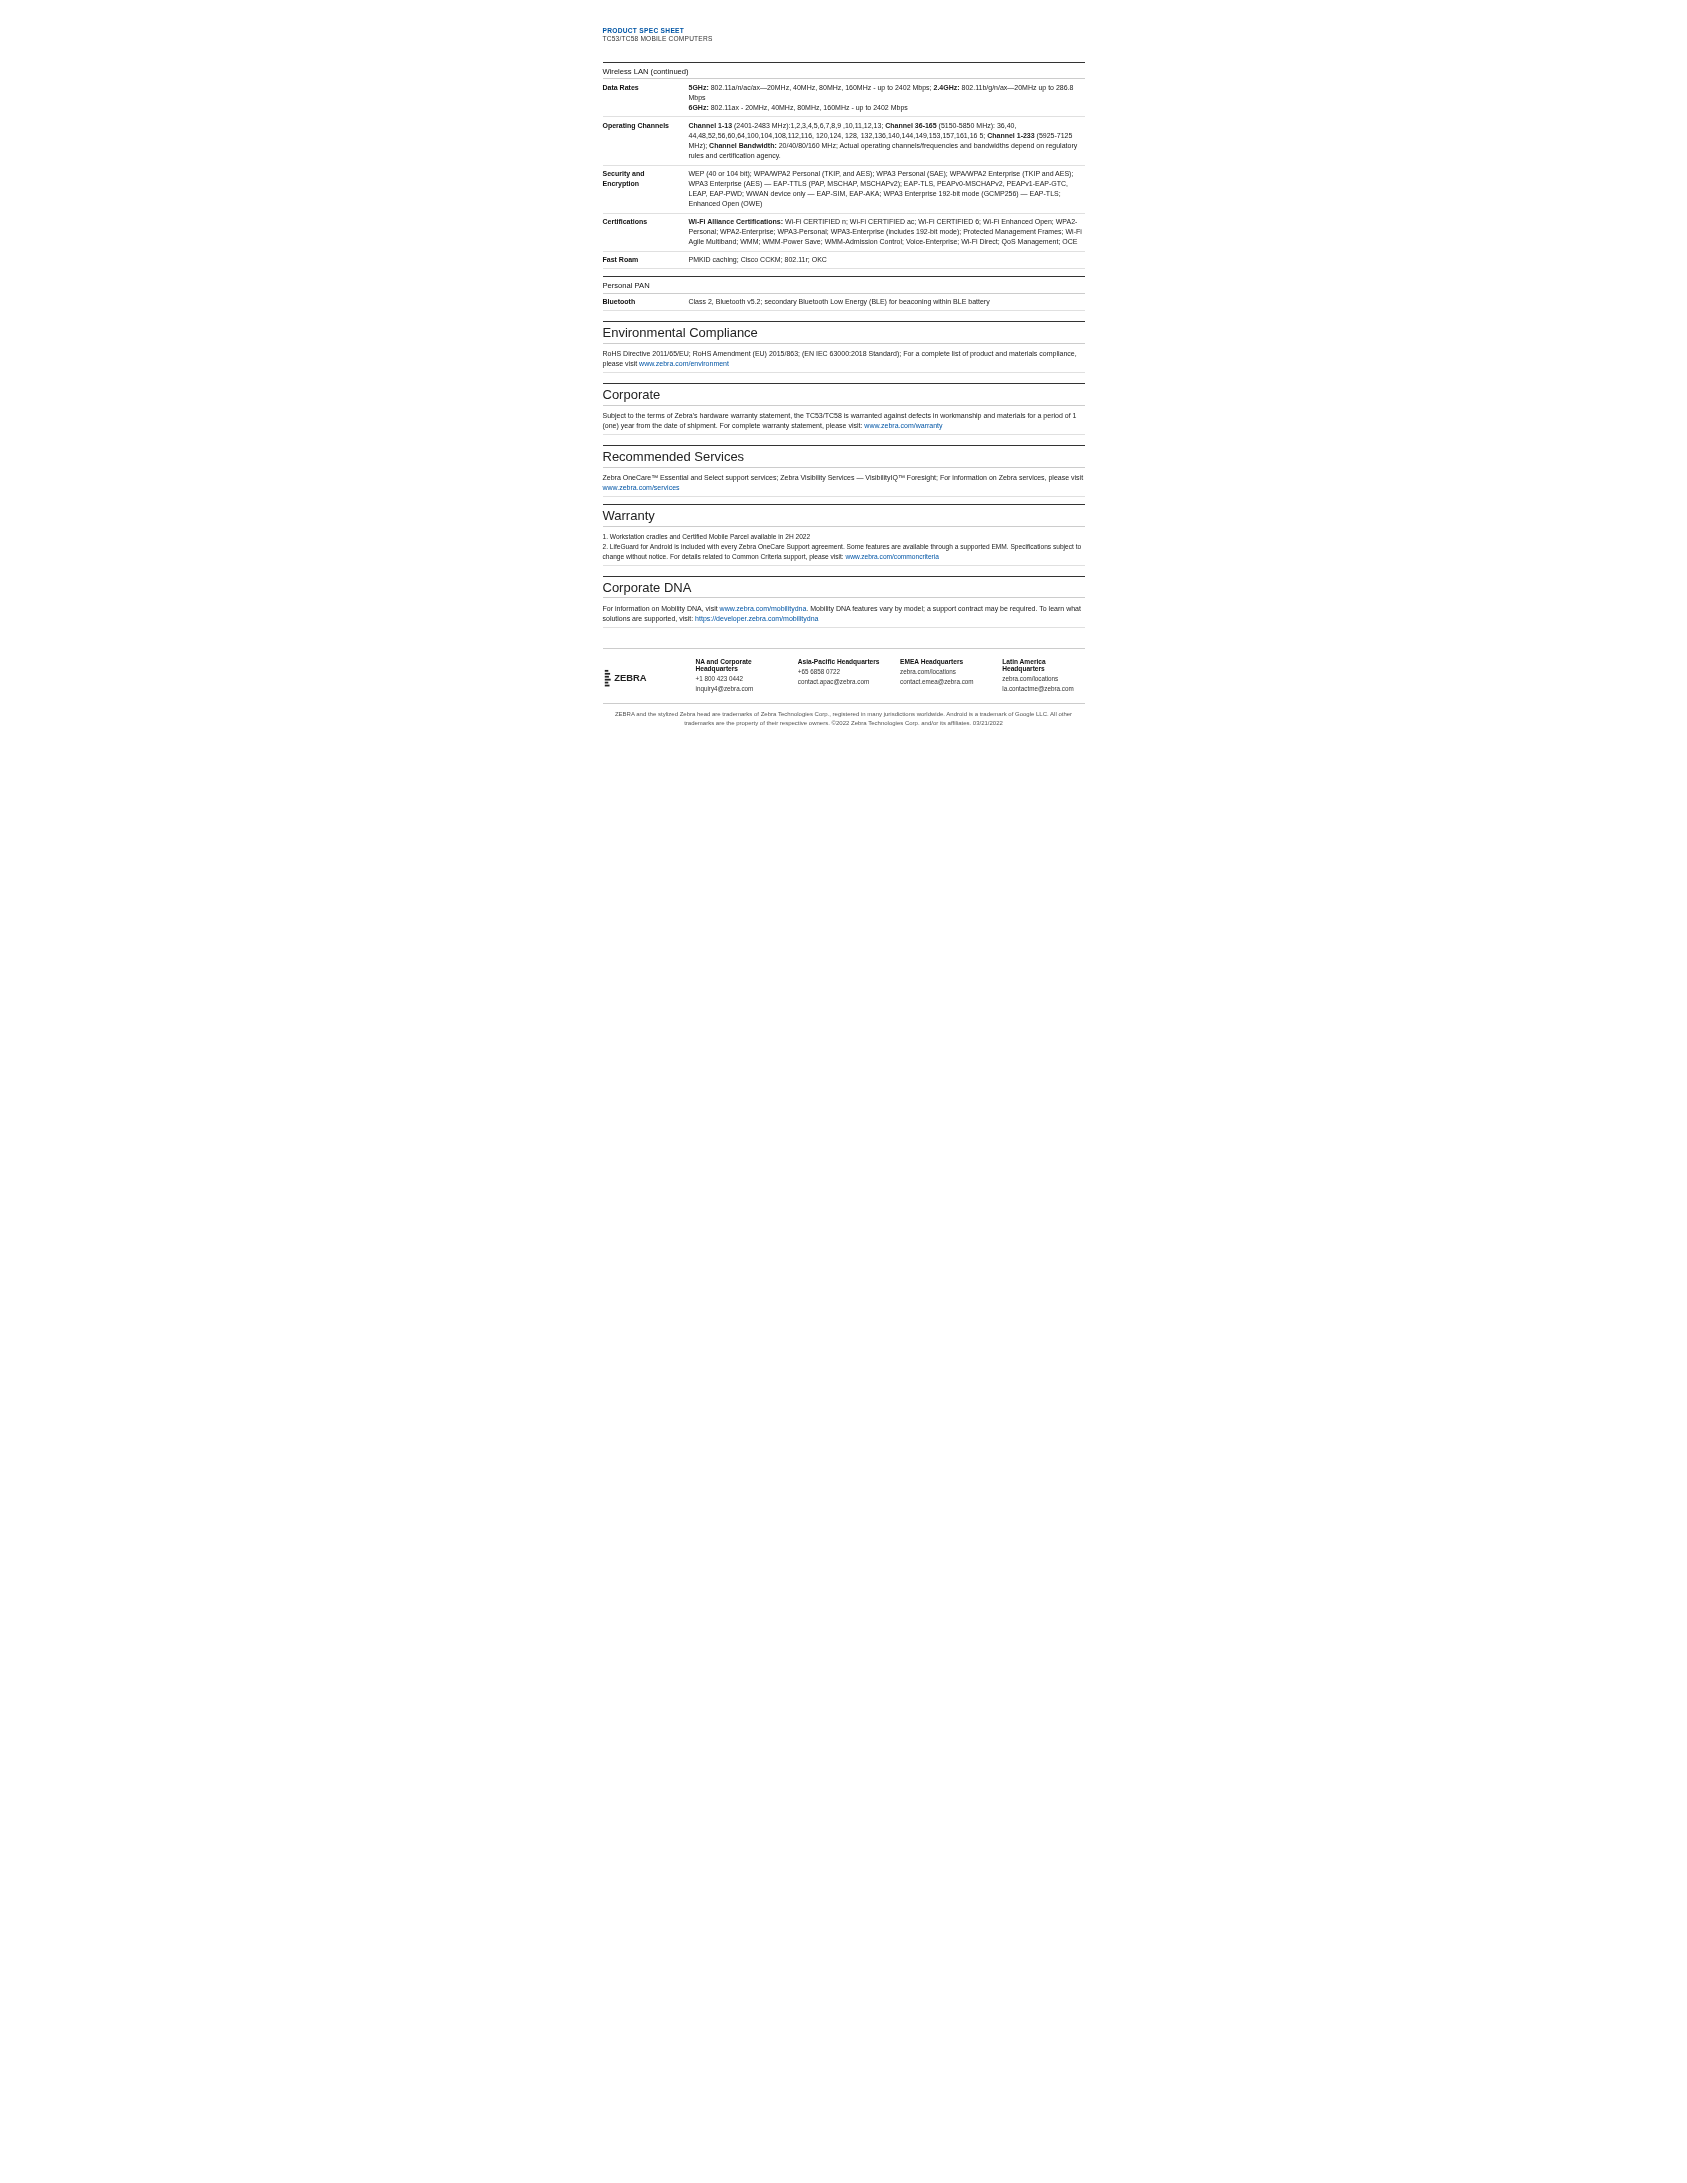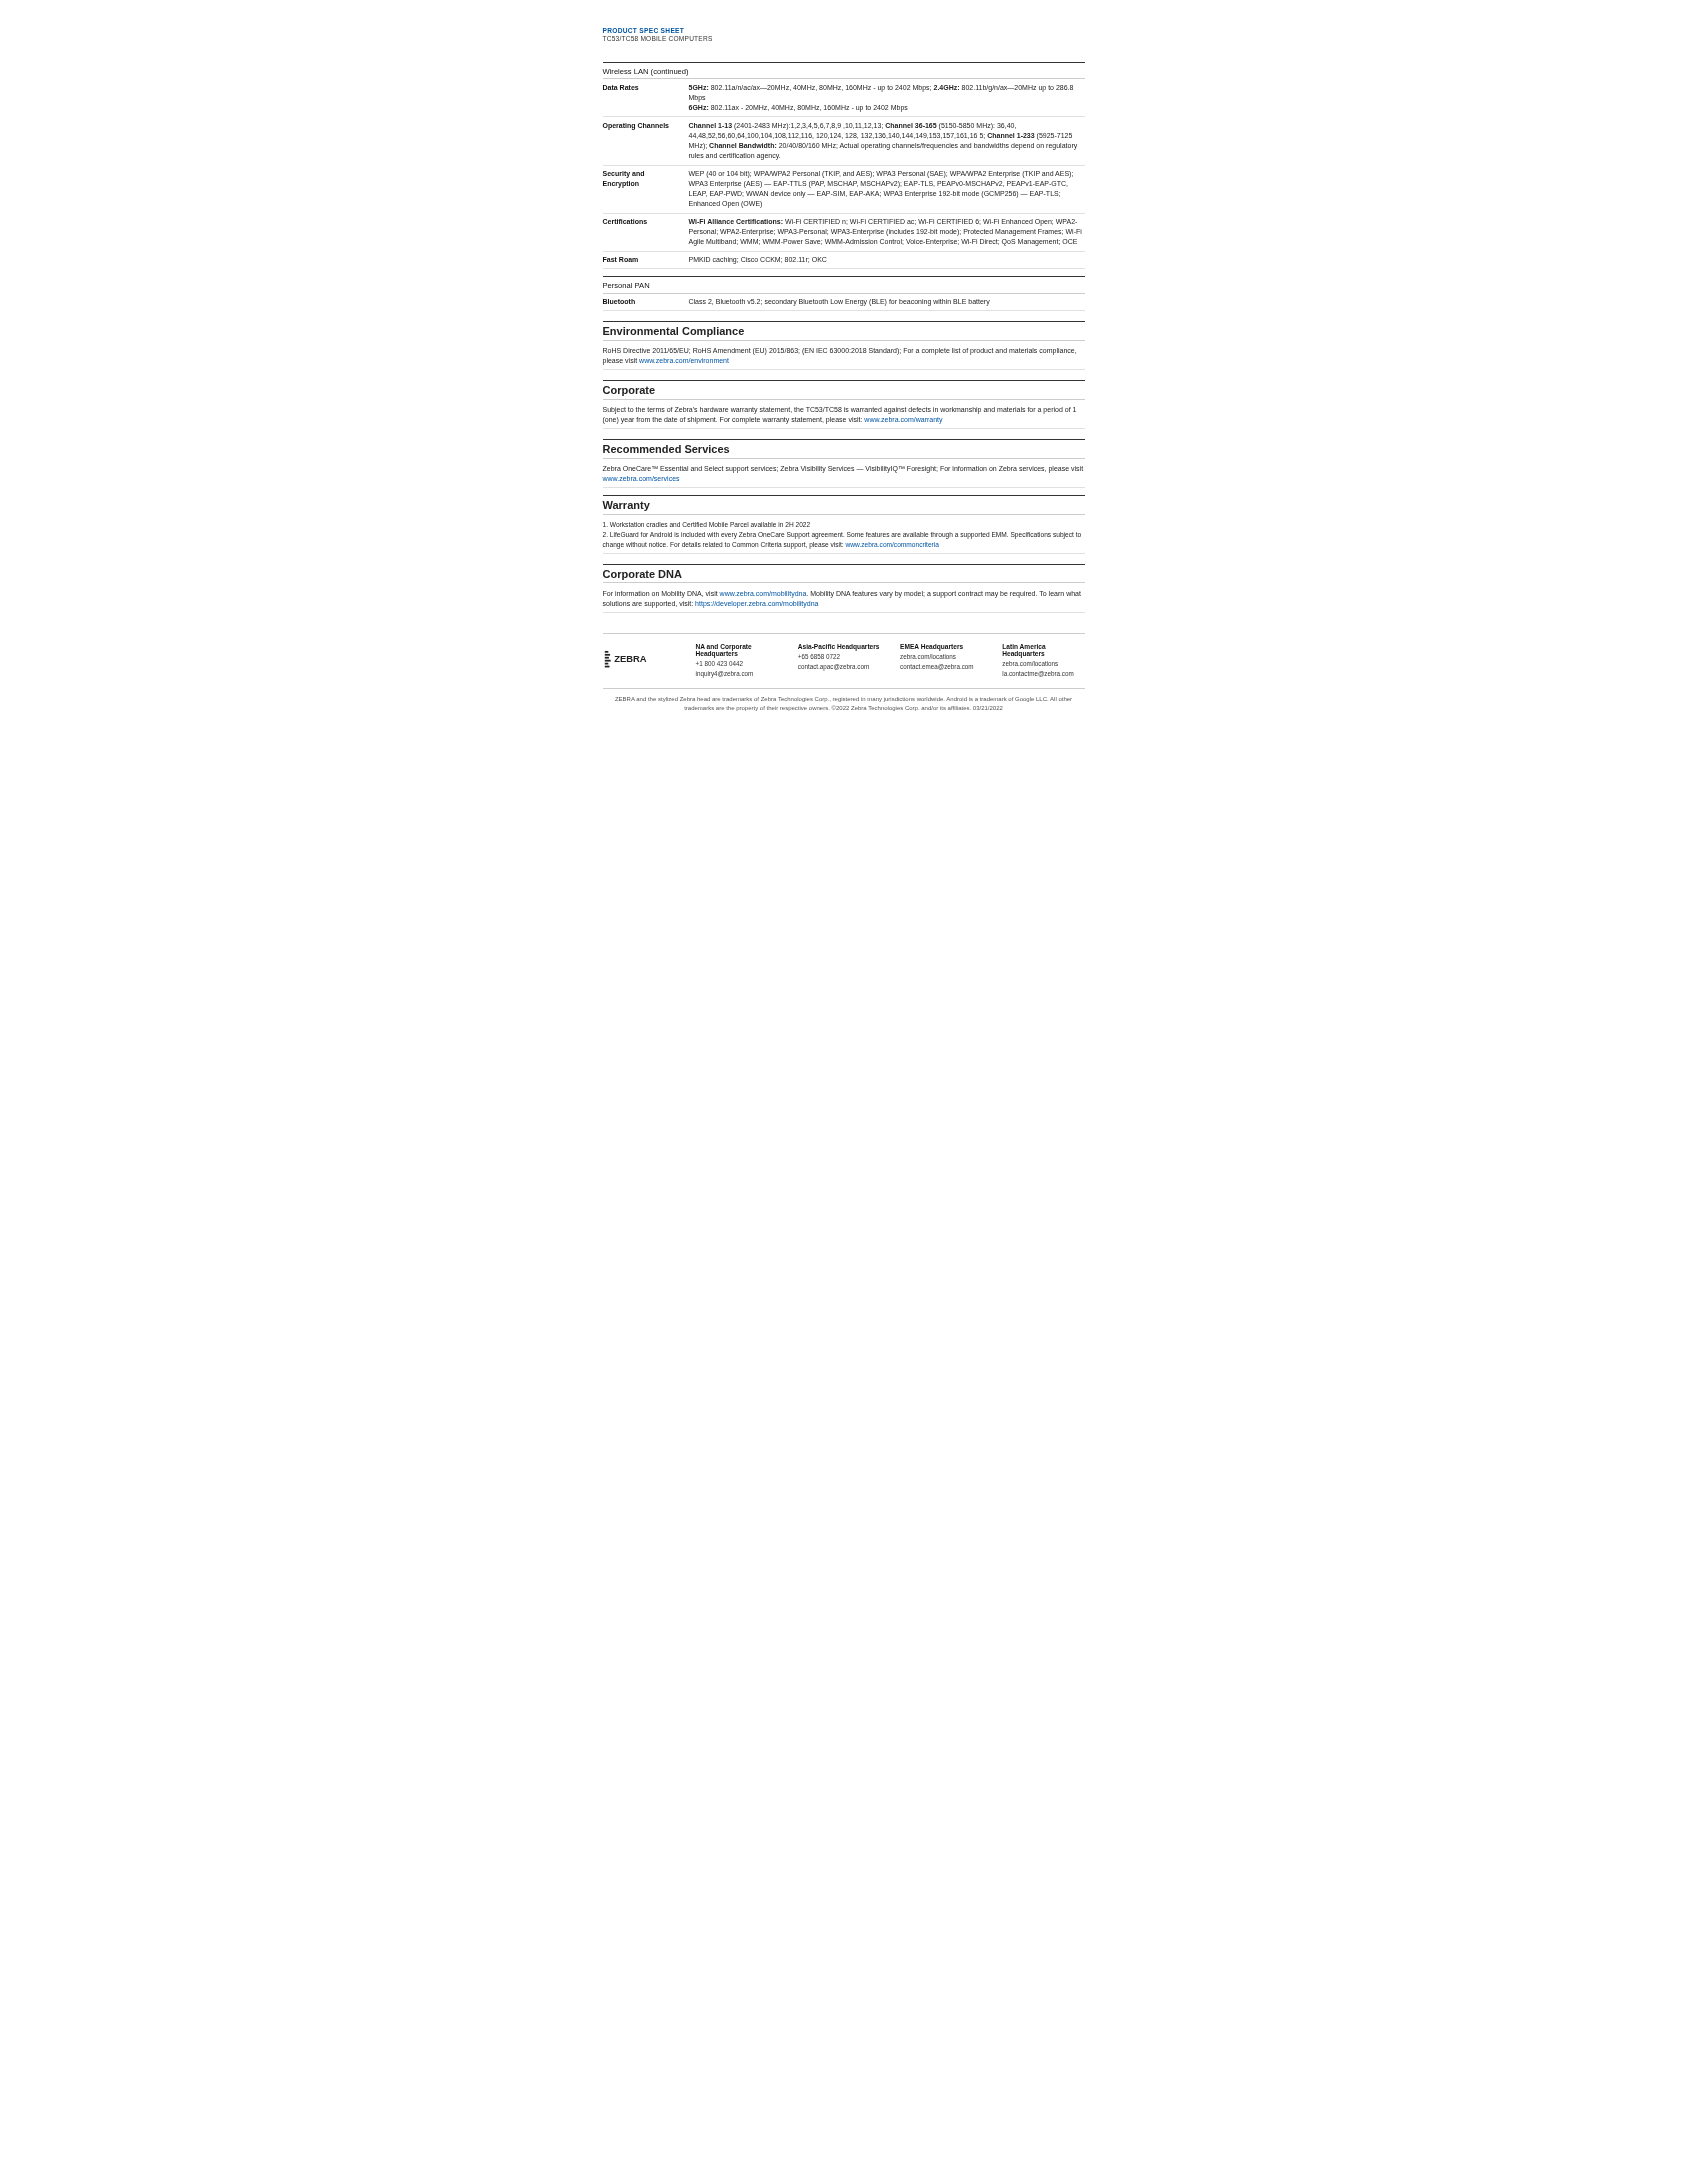--- a/index.html
+++ b/index.html
@@ -60,22 +60,22 @@
       color: #222;
     }
     .value-cell b, .value-cell strong {
       font-weight: bold;
     }
     .sub-section {
       margin-top: 9.3px;
       margin-bottom: 1.3px;
     }
     .sub-section-title {
-      font-weight: bold;
-      font-size: 11px;
+      font-weight: normal;
+      font-size: 13px;
       border-top: 1px solid #333;
       border-bottom: 0.7px solid #ccc;
       padding: 3.3px 0 2.6px 0;
       margin-bottom: 2.6px;
     }
     .sub-section-content {
       font-size: 7px;
       line-height: 1.5;
       color: #222;
       padding: 2.6px 0;
@@ -94,21 +94,21 @@
       color: #222;
       padding: 2.6px 0;
     }
     .footer-divider {
       border: none;
       border-top: 1px solid #ccc;
       margin: 20px 0 9.3px 0;
     }
     .footer-top {
       display: flex;
-      align-items: center;
+      align-items: flex-end;
       gap: 20px;
       margin-bottom: 9.3px;
     }
     .footer-logo {
       display: flex;
       align-items: center;
       min-width: 73px;
     }
     .zebra-logo-svg {
       width: 66px;

